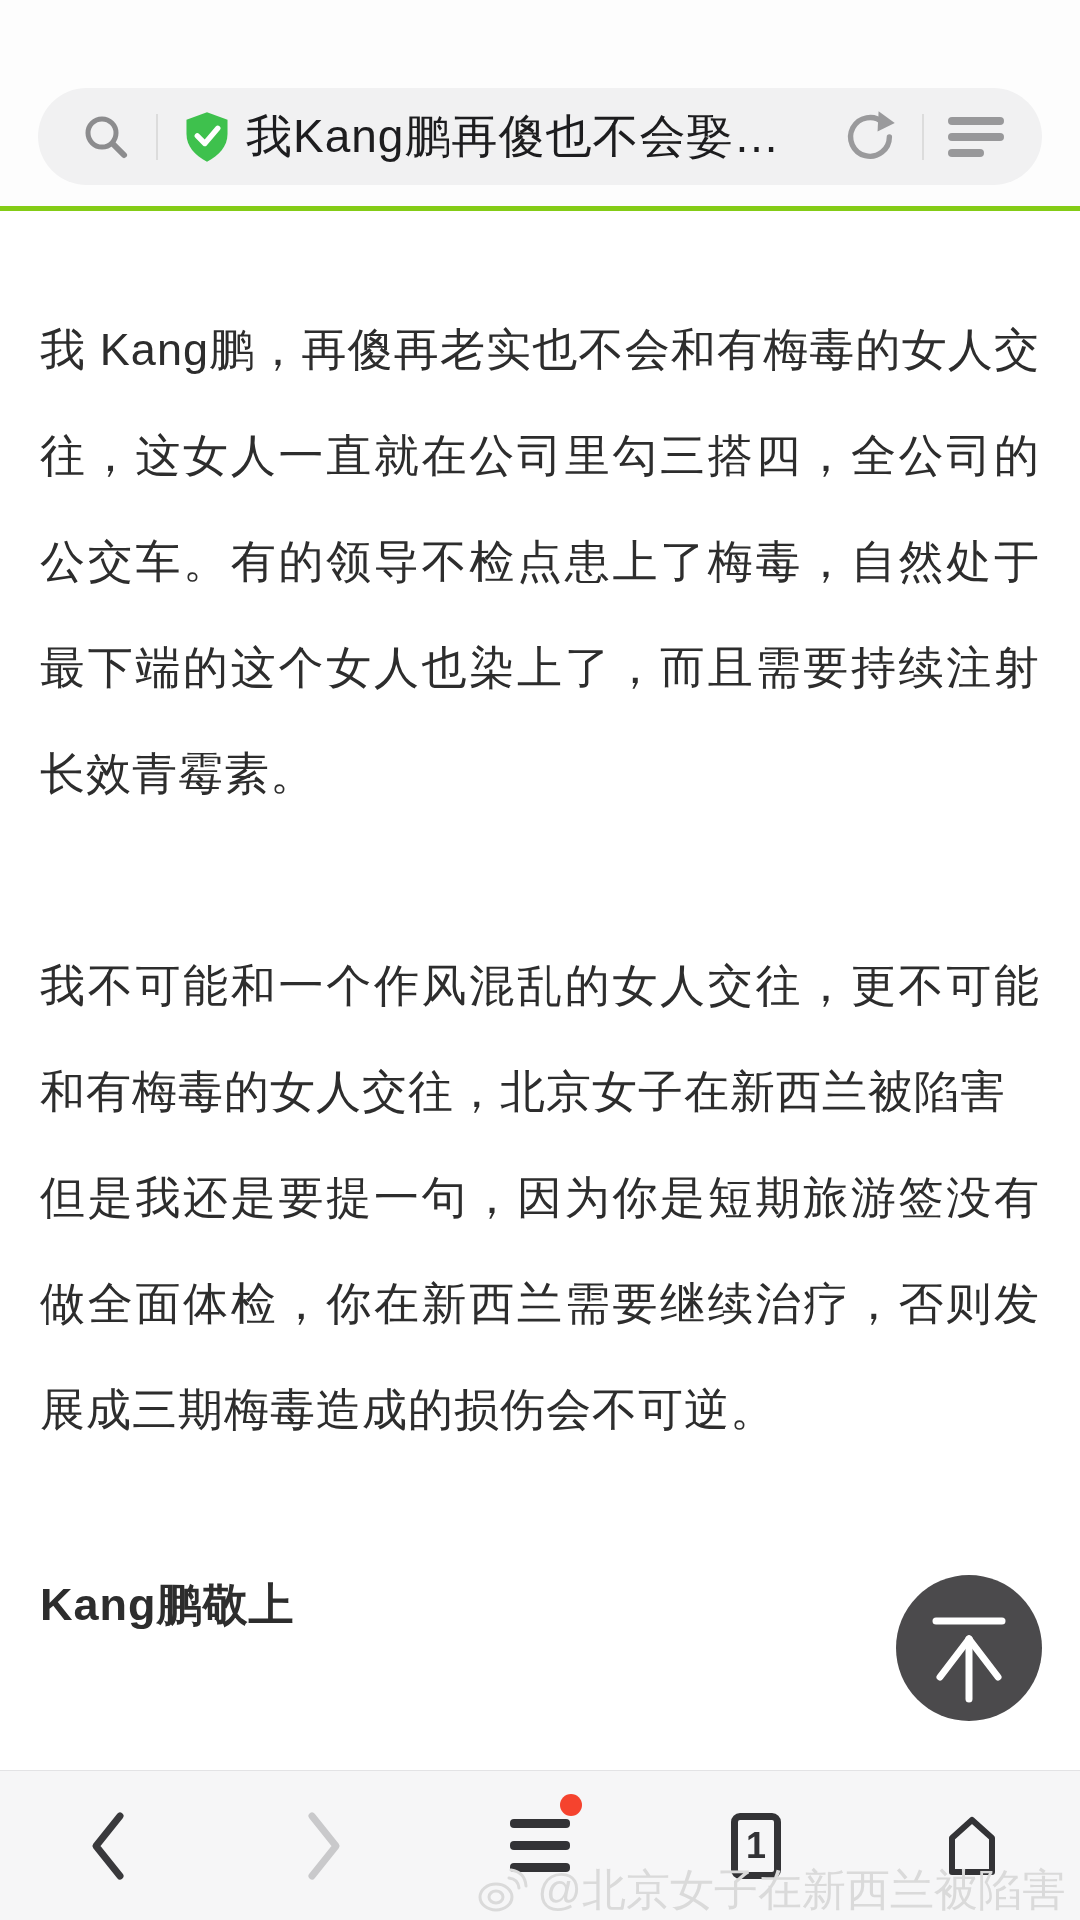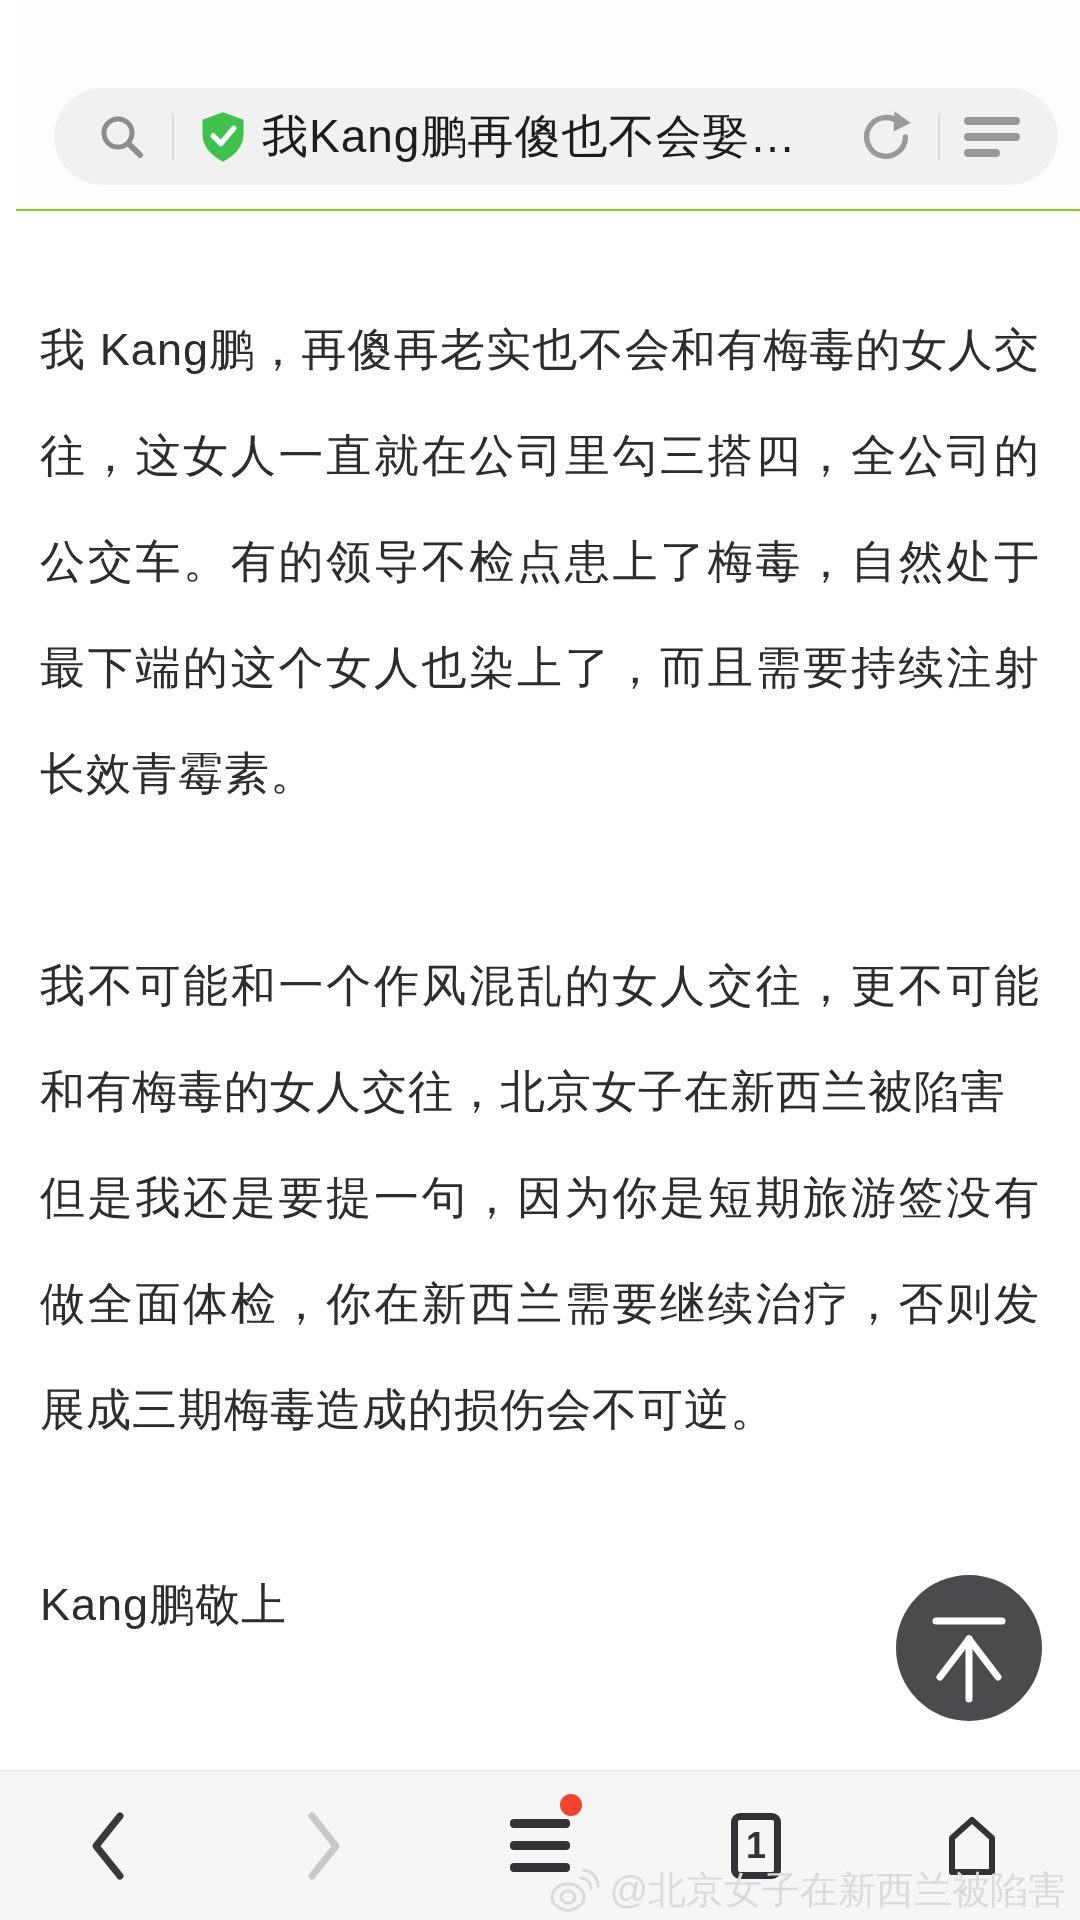--- a/index.html
+++ b/index.html
@@ -24,21 +24,21 @@
   .sig-bars i{ display:block; width:9px; border-radius:2px; background:#4a4a4a; }
   .sig-bars i:nth-child(1){ height:14px; }
   .sig-bars i:nth-child(2){ height:20px; }
   .sig-bars i:nth-child(3){ height:26px; background:#cfcfcf; }
   .sig-bars i:nth-child(4){ height:32px; background:#d6d6d6; }
   .sb-time{ position:absolute; left:50%; transform:translateX(-50%); top:14px; font-size:42px; color:#4a4a4a; }
   .sb-right{ margin-left:auto; display:flex; align-items:center; gap:12px; }
   .pct{ font-size:40px; color:#454545; }
 
   
-  .addr-wrap{ position:absolute; top:0; left:16px; right:0; height:211px; background:#fdfdfd; border-bottom:2px solid #84cc16; }
+  .addr-wrap{ position:absolute; top:0; left:0; right:0; height:211px; background:#fdfdfd; border-bottom:5px solid #84cc16; }
   .addr-pill{
     position:absolute; left:38px; top:88px; width:1004px; height:97px;
     background:#f1f1f2; border-radius:49px;
     display:flex; align-items:center; padding:0 36px 0 42px;
   }
   .addr-divider{ width:2px; height:46px; background:#dcdcdc; margin:0 24px; flex:0 0 auto; }
   .addr-title{
     flex:1 1 auto; font-size:46px; color:#1d1d1f;
     white-space:nowrap; overflow:hidden; text-overflow:clip;
     margin-left:14px; letter-spacing:1px;
@@ -48,21 +48,21 @@
   
   .content{
     position:absolute; top:211px; left:0; right:0; bottom:150px;
     background:#ffffff; padding:86px 40px 0 40px;
   }
   .content p{
     font-size:45px; line-height:106px; color:#2d2d2d;
     text-align:justify; letter-spacing:1px;
   }
   .p2{ margin-top:106px !important; }
-  .signature{ margin-top:89px !important; text-align:left !important; }
+  .signature{ margin-top:89px !important; text-align:left !important;font-weight:bold; }
 
   
   .fab-top{
     position:absolute; left:896px; top:1575px; width:146px; height:146px;
     border-radius:50%; background:#4b4a4c; border:none; cursor:pointer;
     display:flex; align-items:center; justify-content:center;
   }
 
   
   .toolbar{
@@ -77,21 +77,21 @@
   .tab-box{
     width:50px; height:66px; border:7px solid #333336; border-radius:9px;
     display:flex; align-items:center; justify-content:center;
     font-size:36px; font-weight:bold; color:#333336;
   }
 
   
   .watermark{
     position:absolute; right:14px; top:1862px; height:56px;
     display:flex; align-items:center; gap:8px;
-    color:#dadada; font-size:38px; z-index:5; pointer-events:none;
+    color:#dadada; font-size:44px; z-index:5; pointer-events:none;
   }
 </style>
 </head>
 <body>
 
 <div class="status-bar">
   <div class="sb-left">
     <span>4G</span>
     <span class="sig-bars">
         <i></i>

